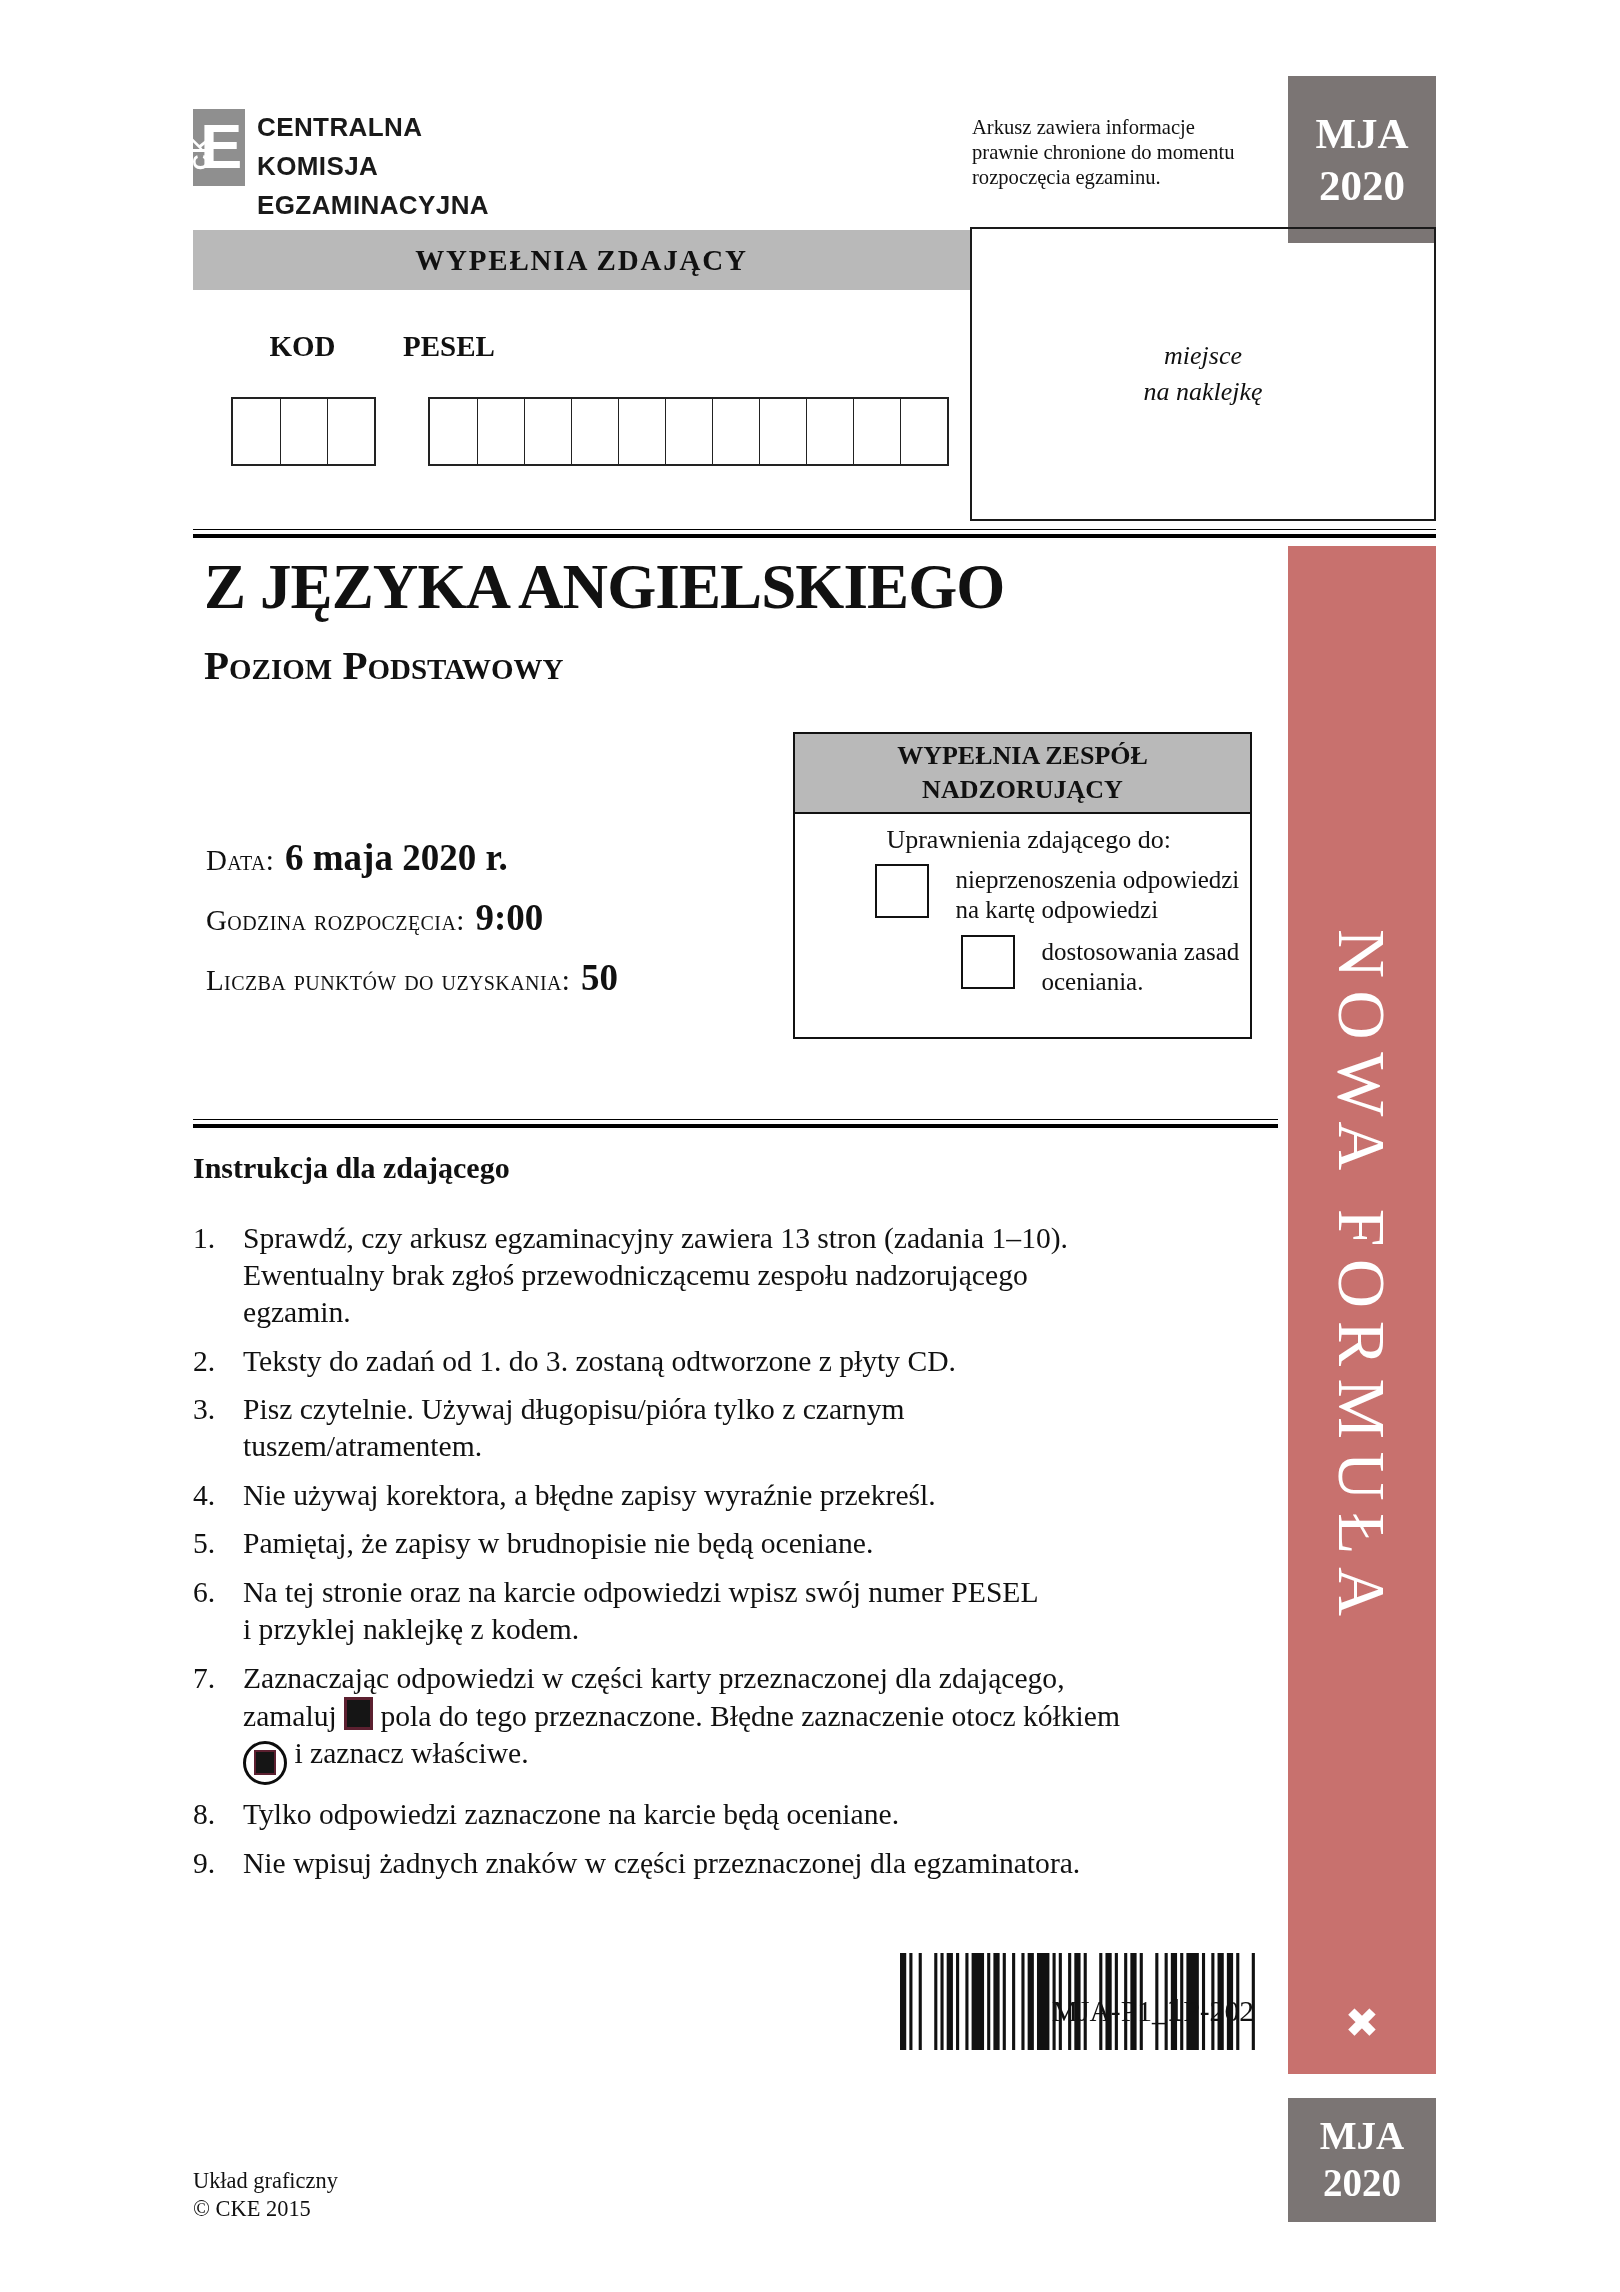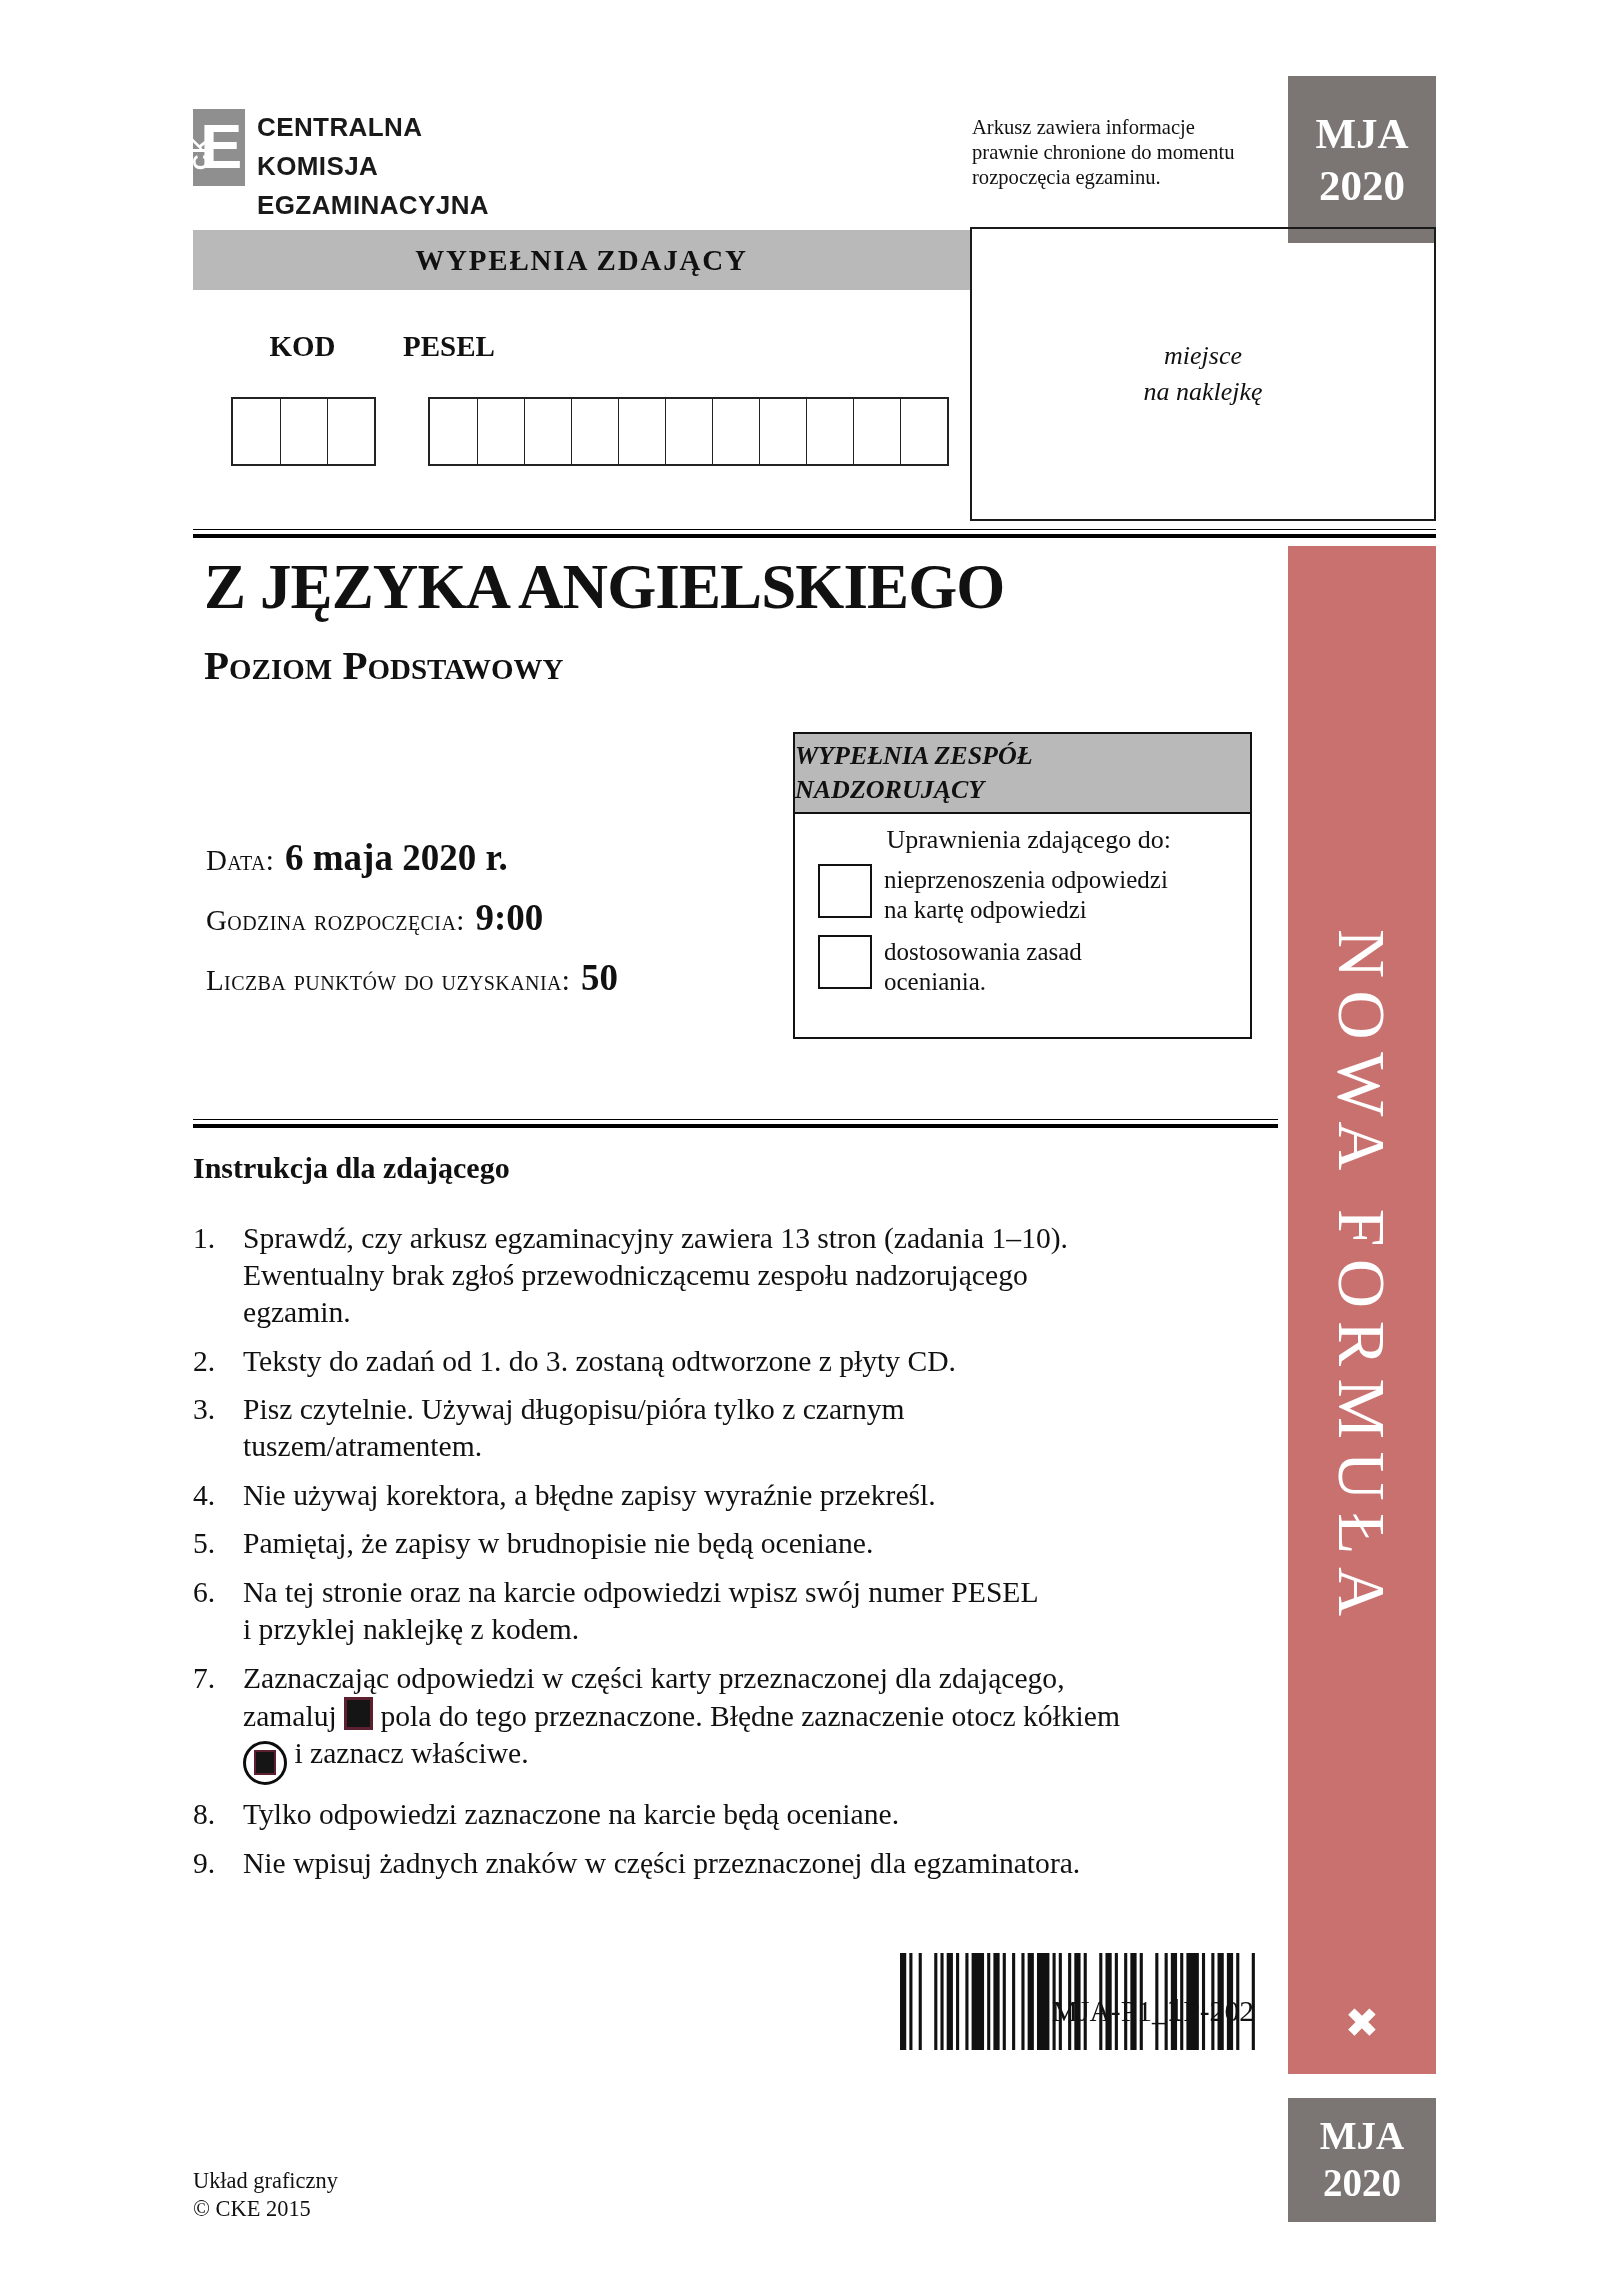--- a/index.html
+++ b/index.html
@@ -41,25 +41,25 @@
   .rule1{left:193px;top:529px;width:1243px;}
   .rule2{left:193px;top:1119px;width:1085px;}
 
   
   .title{left:204px;top:548px;}
   .title-main{font-weight:700;font-size:63px;line-height:79px;letter-spacing:-0.9px;}
   .title-level{font-weight:700;font-size:41px;line-height:48px;margin-top:14.3px;font-variant:small-caps;}
 
   
   .sup-box{left:793px;top:732px;width:459px;height:307px;border:2.7px solid #111;box-sizing:border-box;background:#fff;}
-  .sup-head{background:#b9b9b9;border-bottom:2.7px solid #111;text-align:left;
-            font-weight:700;font-size:26px;line-height:34px;padding:4.5px 0 5.4px;font-style:italic;}
+  .sup-head{background:#b9b9b9;border-bottom:2.7px solid #111;text-align:center;
+            font-weight:700;font-size:26px;line-height:34px;padding:4.5px 0 5.4px;}
   .sup-body{padding:7.2px 10.7px 0 23px;}
   .sup-intro{text-align:center;font-size:26px;margin:3.6px 0 9px;}
-  .sup-row{display:flex;gap:12px;margin-bottom:10.7px;align-items:flex-start;}
+  .sup-row{display:flex;gap:26px;margin-bottom:10.7px;align-items:flex-start;justify-content:flex-end;}
   .sup-check{flex:0 0 auto;width:54px;height:54px;border:2.7px solid #111;box-sizing:border-box;background:#fff;}
   .sup-opt{font-size:25px;line-height:29.6px;padding-top:1.8px;}
 
   
   .exam-info{left:206px;top:836px;}
   .info-row{display:flex;align-items:baseline;margin-bottom:17px;}
   .info-label{font-variant:small-caps;font-size:29px;letter-spacing:0.4px;}
   .info-value{font-weight:700;font-size:37px;margin-left:10.7px;}
 
   

